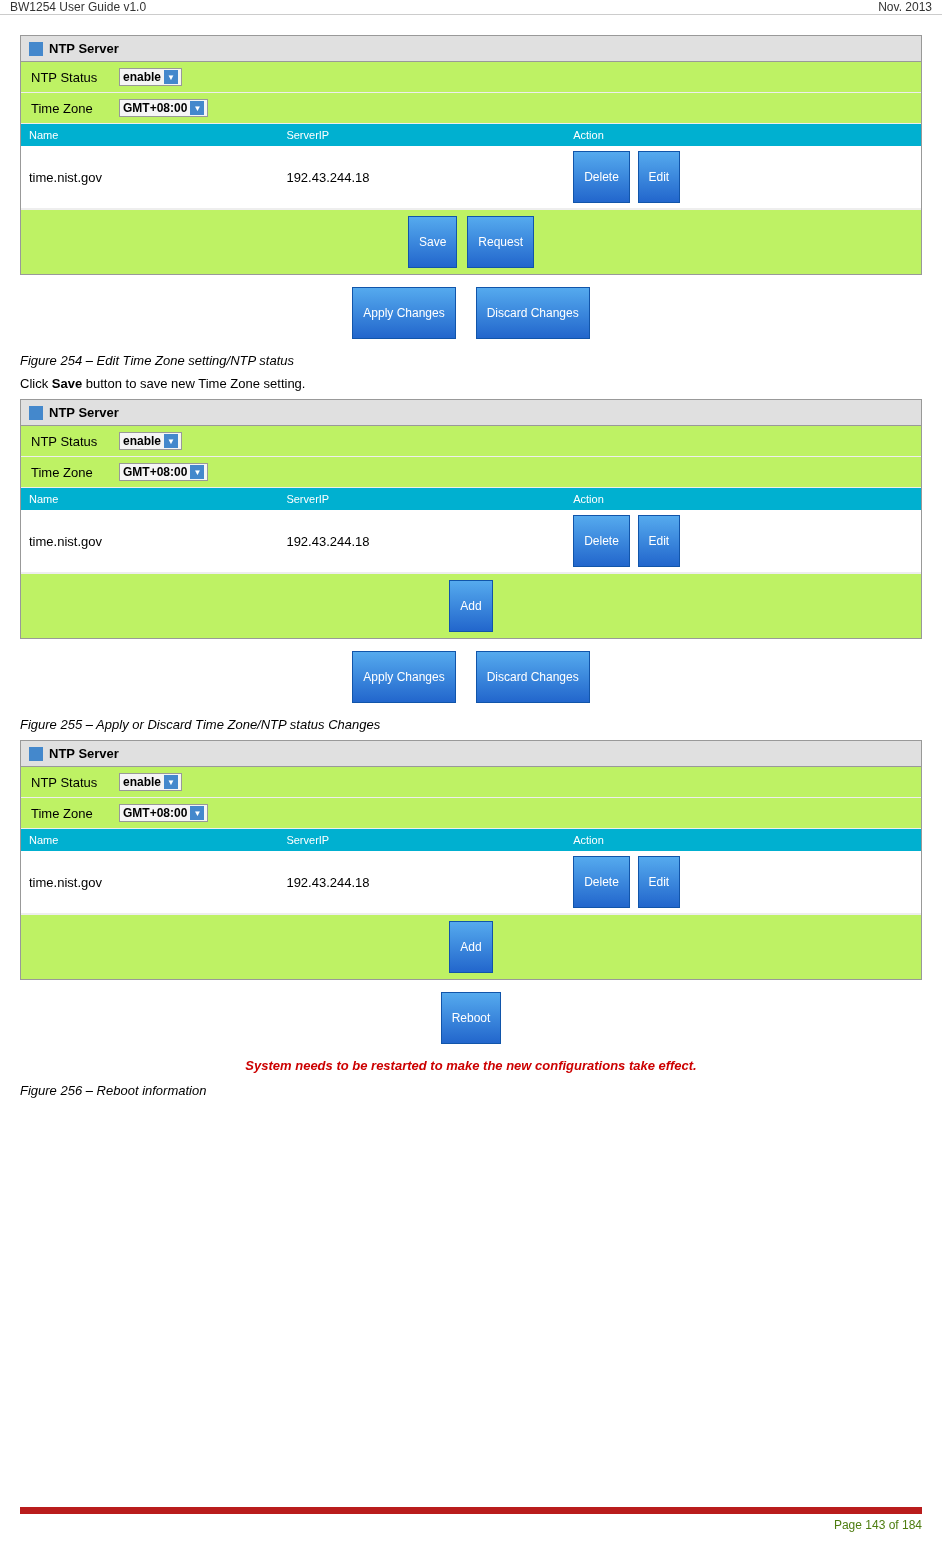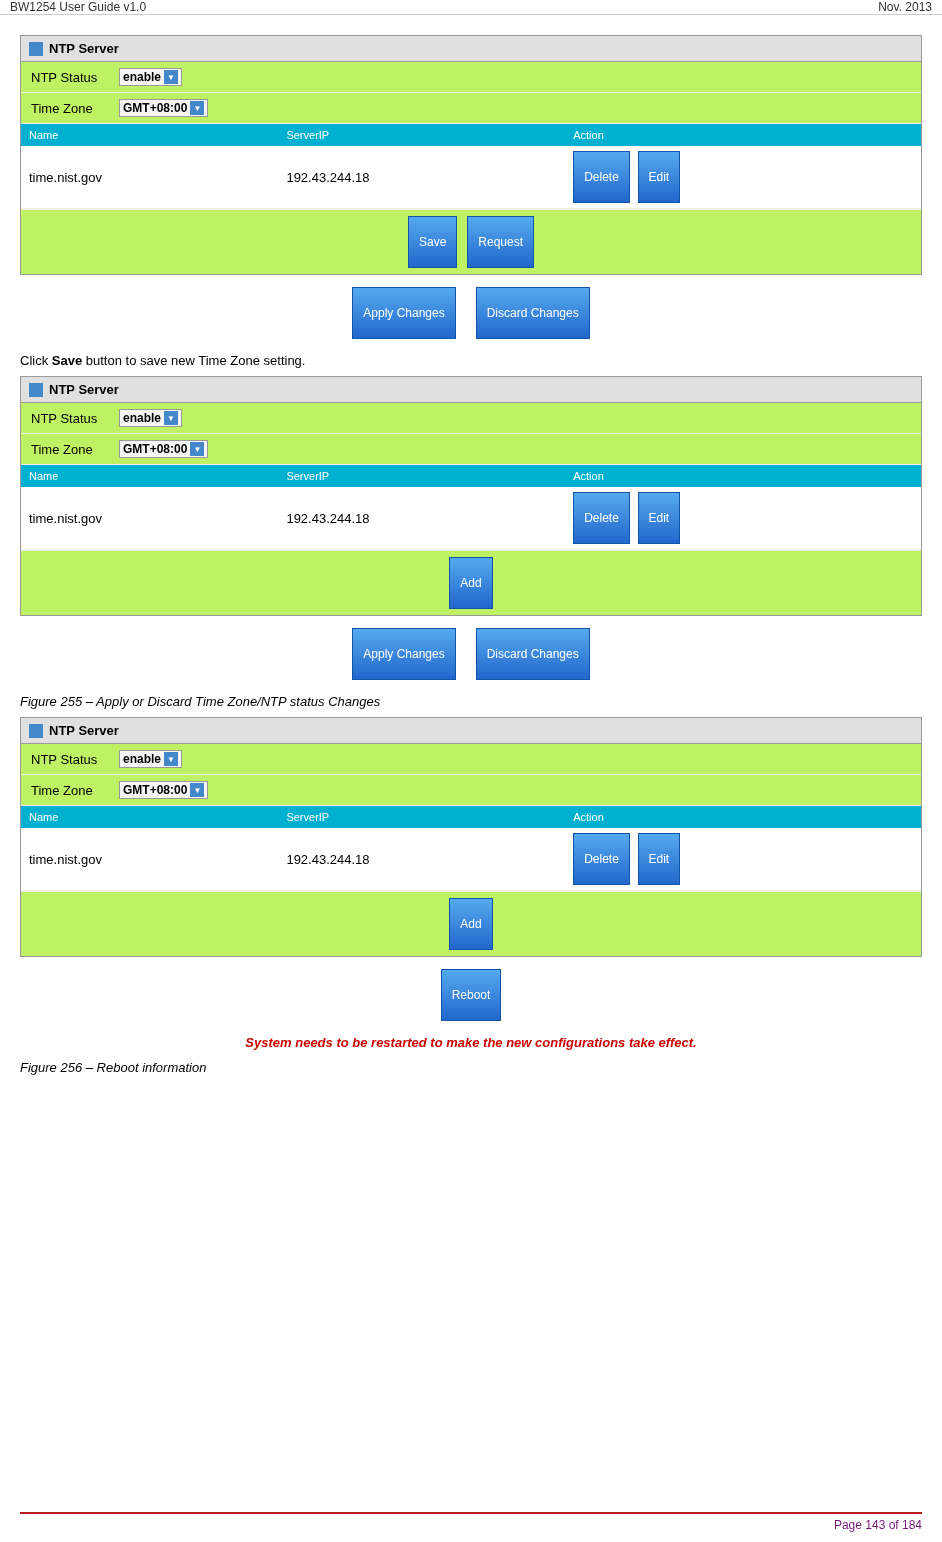--- a/index.html
+++ b/index.html
@@ -163,22 +163,22 @@
 
     .bold-text {
       font-weight: bold;
     }
 
     .page-footer {
       position: absolute;
       bottom: 10px;
       right: 20px;
       font-size: 12px;
-      color: #701a75;
-      border-top: 2px solid #b91c1c;
+      color: #4d7c0f;
+      border-top: 7px solid #b91c1c;
       padding-top: 4px;
       width: calc(100% - 40px);
       text-align: right;
     }
 
     .reboot-message {
       color: #cc0000;
       font-weight: bold;
       font-style: italic;
       font-size: 13px;
@@ -242,20 +242,21 @@
       <button class="btn btn-blue">Save</button>
       <button class="btn btn-blue">Request</button>
     </div>
   </div>
 
   <div class="apply-row">
     <button class="btn btn-blue">Apply Changes</button>
     <button class="btn btn-blue">Discard Changes</button>
   </div>
 
+  <div class="figure-caption">Figure 254 – Edit Time Zone setting/NTP status</div>
 
   <div class="figure-caption-text">
     <span>Click </span><span class="bold-text">Save</span><span> button to save new Time Zone setting.</span>
   </div>
 
   <div class="ntp-panel">
     <div class="ntp-panel-header">
       <span class="square-icon"></span>
       <span>NTP Server</span>
     </div>

